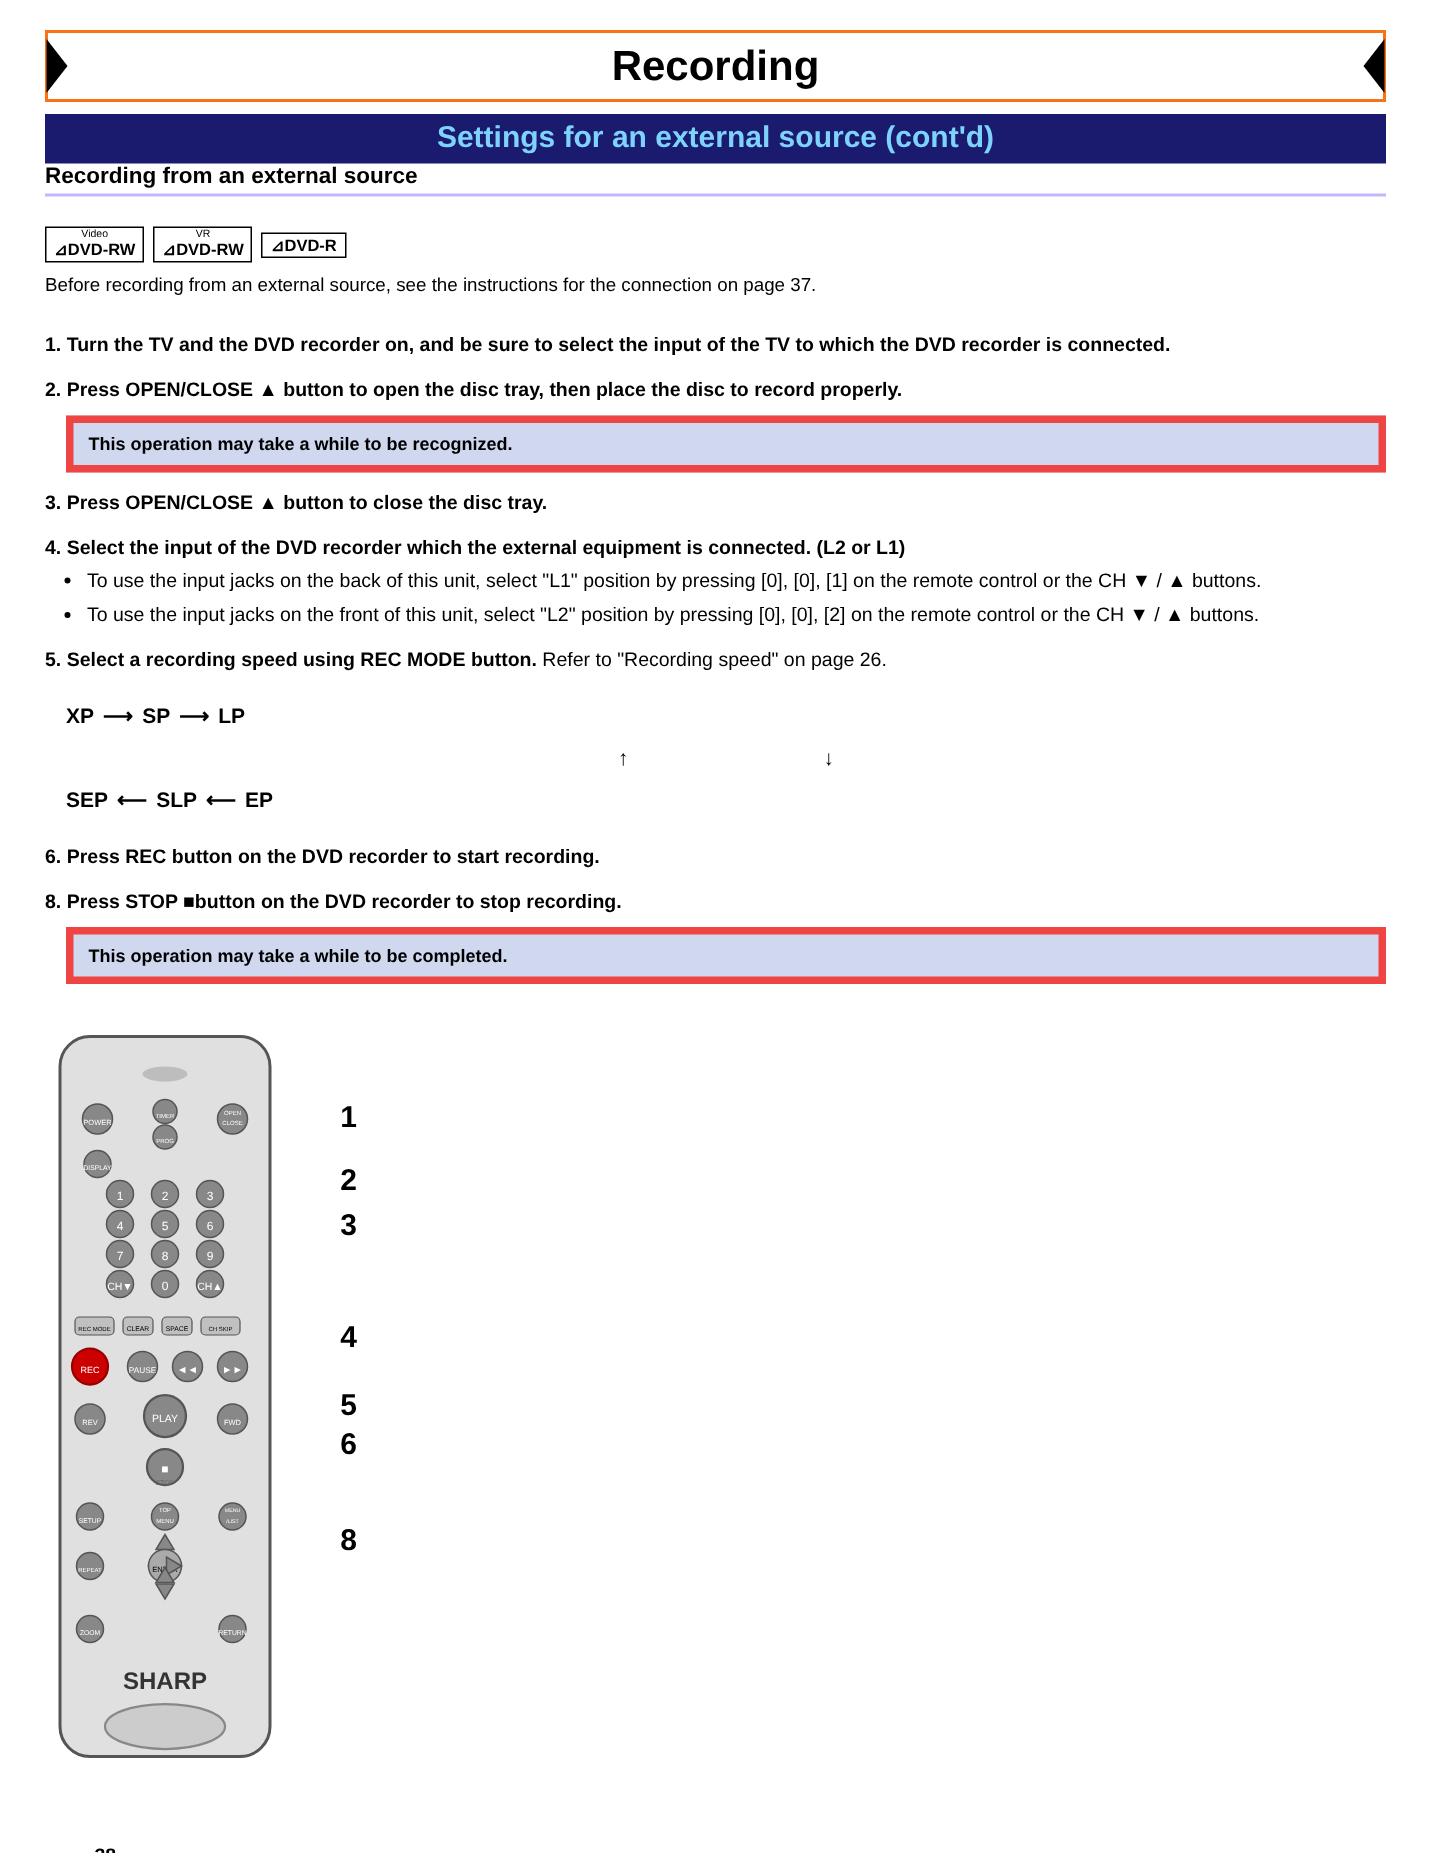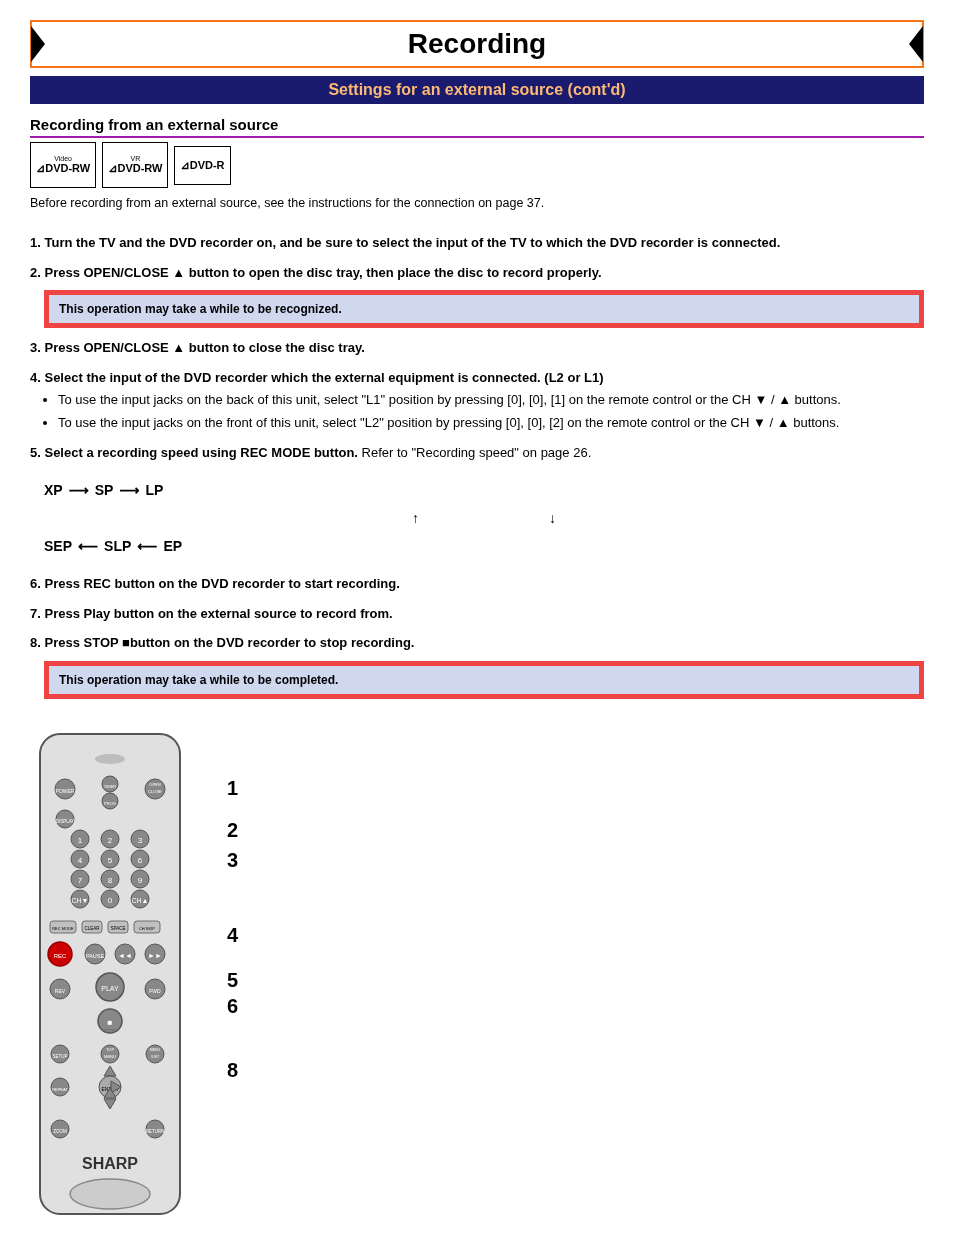--- a/index.html
+++ b/index.html
@@ -42,47 +42,47 @@
       border-right: 14px solid #000;
     }
     .page-title {
       font-size: 28px;
       font-weight: bold;
     }
 
     
     .section-header {
       background: #1a1a6e;
-      color: #fdba74;
+      color: #7dd3fc;
       text-align: center;
       padding: 5px 0;
-      font-size: 16px;
-      font-weight: bold;
-      margin-bottom: 12px;
+      font-size: 20px;
+      font-weight: bold;
+      margin-bottom: 0;
     }
 
     
     .sub-header {
       font-size: 15px;
       font-weight: bold;
-      border-bottom: 2px solid #a21caf;
+      border-bottom: 2px solid #c4b5fd;
       padding-bottom: 3px;
-      margin-bottom: 4px;
+      margin-bottom: 20px;
     }
 
     
     .format-badges {
       display: flex;
       gap: 6px;
       margin-bottom: 8px;
       align-items: center;
     }
     .badge {
       border: 1.5px solid #000;
-      padding: 12px 5px;
+      padding: 1px 5px;
       font-size: 10px;
       font-weight: bold;
       display: flex;
       align-items: center;
       gap: 2px;
     }
 
     
     .main-content {
       display: flex;
@@ -239,23 +239,20 @@
         <span>SLP</span>
         <span> ⟵ </span>
         <span>EP</span>
       </div>
     </div>
 
     <div class="step">
       <span class="step-num">6. </span><strong>Press REC button on the DVD recorder to start recording.</strong>
     </div>
 
-    <div class="step">
-      <span class="step-num">7. </span><strong>Press Play button on the external source to record from.</strong>
-    </div>
 
     <div class="step">
       <span class="step-num">8. </span><strong>Press STOP ■button on the DVD recorder to stop recording.</strong>
       <div class="note-box">This operation may take a while to be completed.</div>
     </div>
 
   </div>
 
   <div class="remote-wrap">
     

